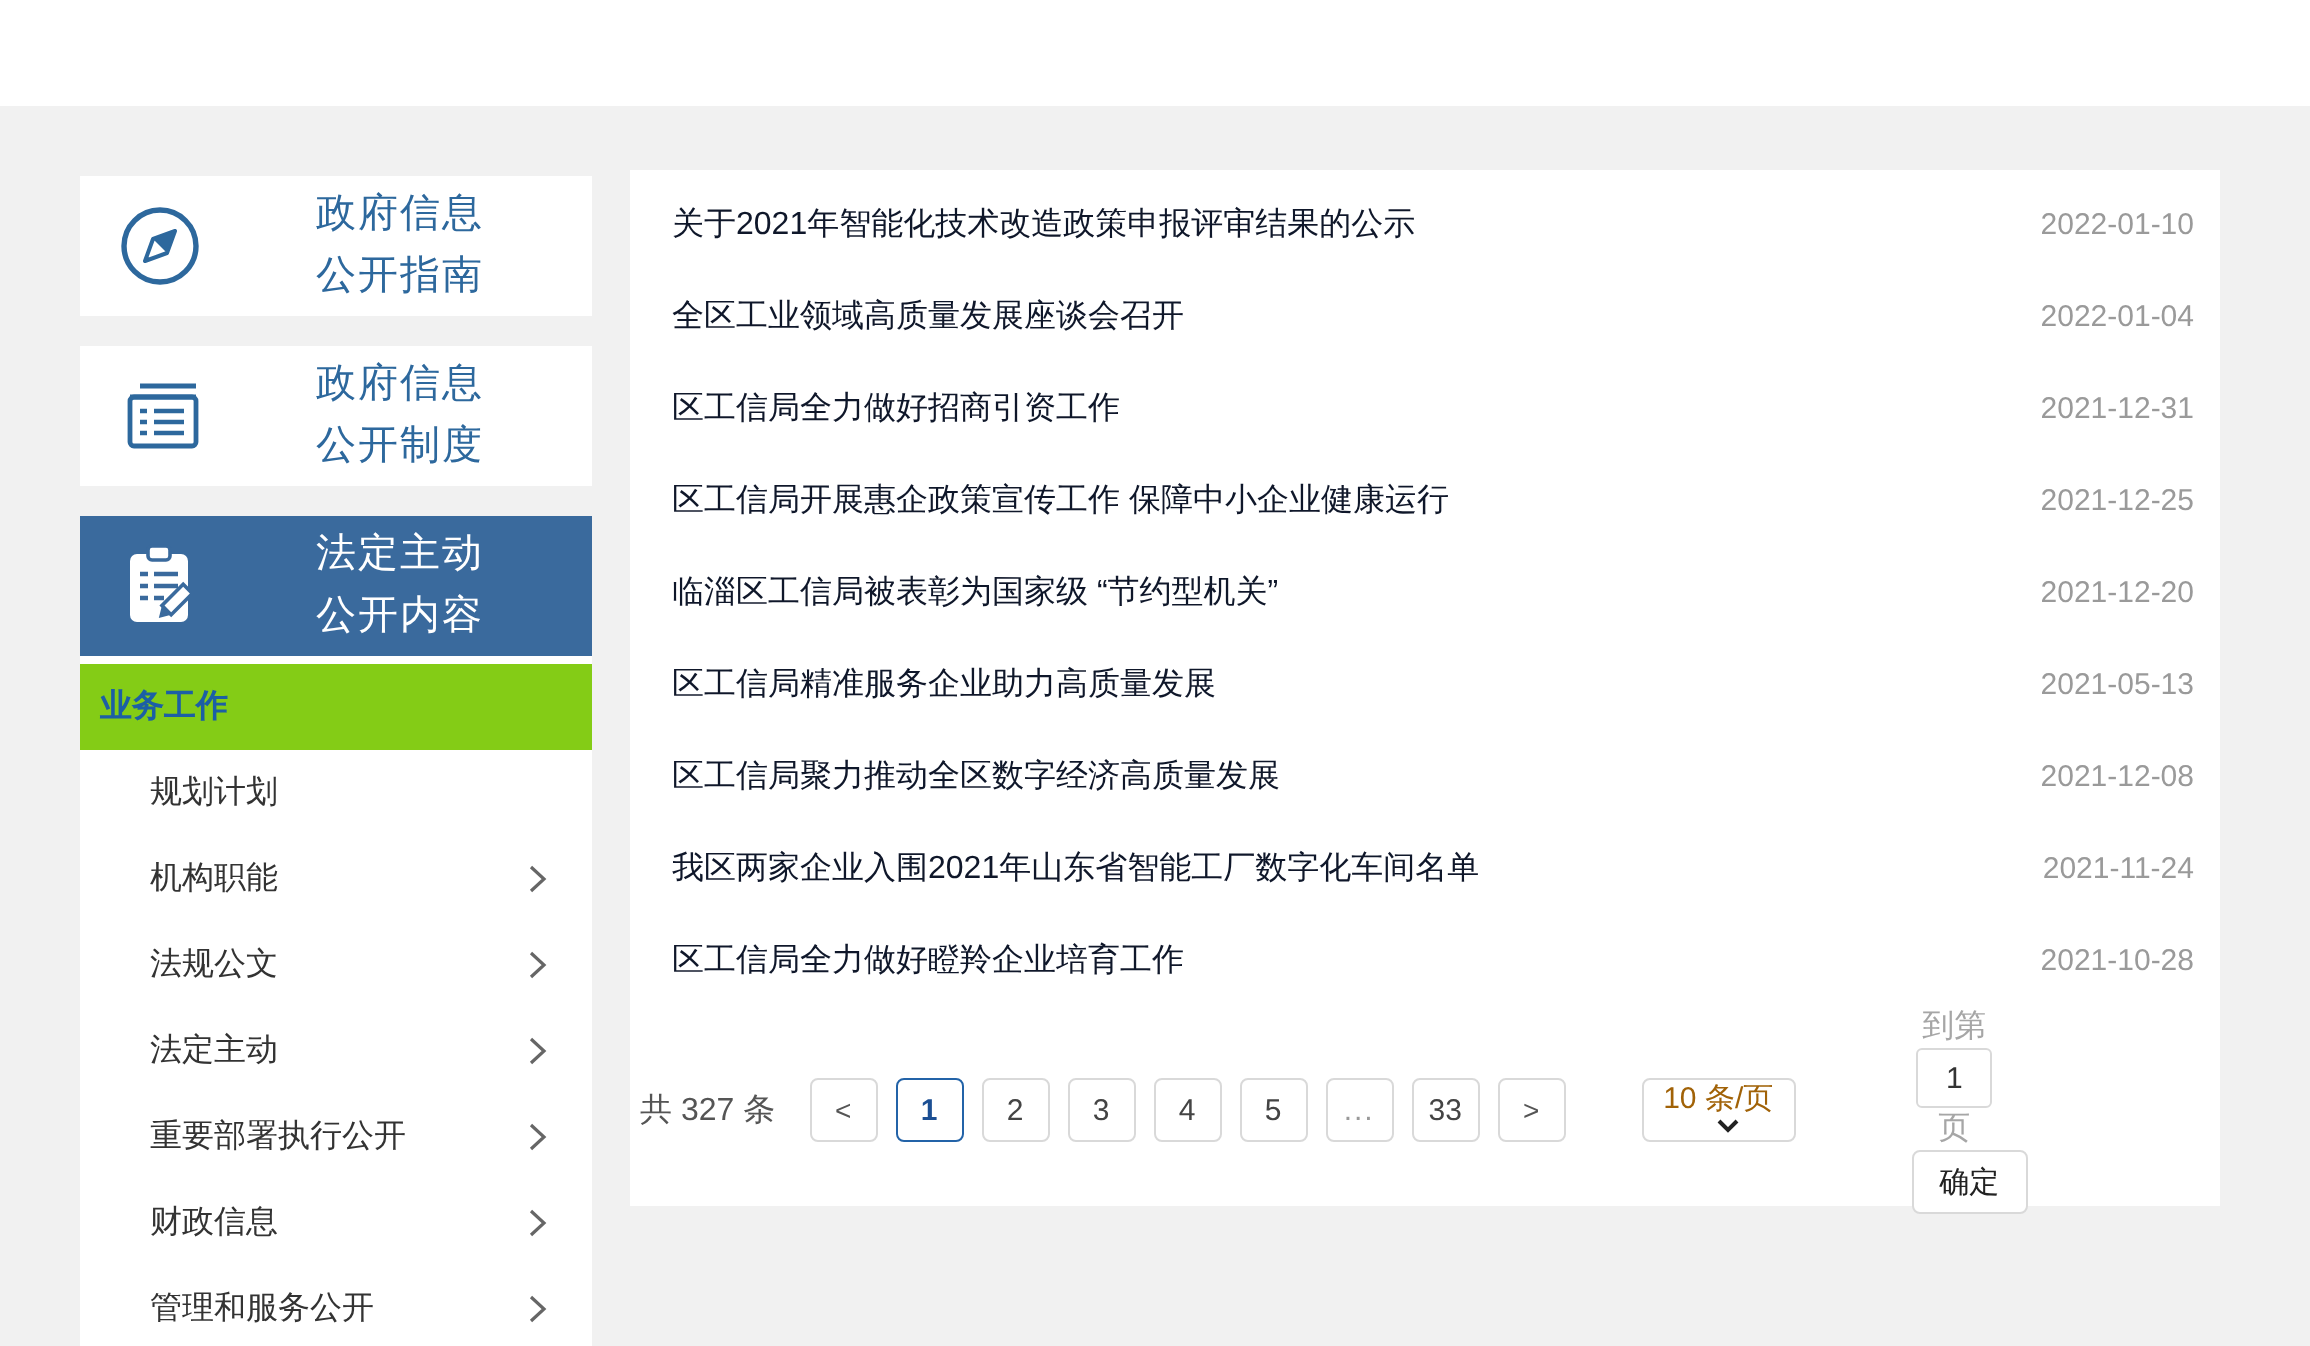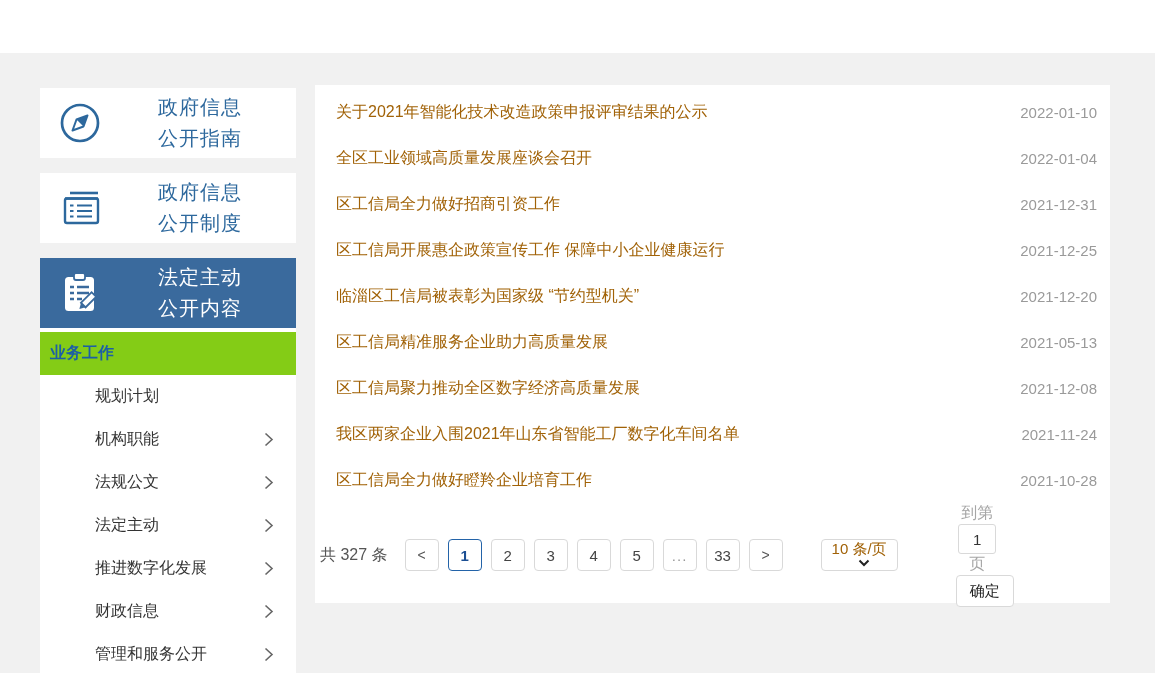--- a/index.html
+++ b/index.html
@@ -12,29 +12,29 @@
   .nav-card{height:70px;background:#ffffff;margin-bottom:15px;display:flex;align-items:center;
             padding-left:16px;box-sizing:border-box;cursor:pointer;gap:37px;}
   .nav-card.active{background:#3a6a9d;margin-bottom:0;}
   .nav-icon{width:48px;height:48px;flex:0 0 48px;display:flex;align-items:center;justify-content:center;}
   .nav-label{margin-left:17px;font-size:20px;line-height:31px;color:#2d689d;letter-spacing:1px;white-space:nowrap;}
   .nav-card.active .nav-label{color:#ffffff;}
   .minus-bar{width:27px;height:4px;background:#ffffff;margin-left:auto;margin-right:20px;border-radius:1px;}
 
   .submenu{background:#ffffff;padding:4px 0 60px 0;}
   .submenu-item{height:43px;display:flex;align-items:center;justify-content:space-between;
-                padding:0 22px 0 35px;font-size:16px;color:#333333;cursor:pointer;box-sizing:border-box;margin-left:20px;}
+                padding:0 22px 0 35px;font-size:16px;color:#333333;cursor:pointer;box-sizing:border-box;}
   .submenu-item.active{background:#84cc16;color:#1c5fa5;font-weight:bold;margin-left:0;padding-left:10px;}
   .sub-chevron{display:flex;align-items:center;}
 
   
   .content-panel{position:absolute;left:315px;top:85px;width:795px;height:518px;background:#ffffff;box-sizing:border-box;}
   .news-list{list-style:none;margin:0;padding:4px 0 0 0;}
   .news-row{height:46px;display:flex;align-items:center;padding:0 13px 0 21px;}
-  .news-title{flex:1;font-size:16px;color:#a16207;white-space:nowrap;overflow:hidden;cursor:pointer;}
+  .news-title{flex:1;font-size:16px;color:#0f172a;white-space:nowrap;overflow:hidden;cursor:pointer;}
   .news-date{font-size:15px;color:#9a9a9a;margin-left:20px;flex:none;}
 
   
   .pagination{display:flex;align-items:center;padding-left:5px;}
   .total-label{font-size:16px;color:#555555;margin-right:17px;white-space:nowrap;}
   .page-btn{min-width:34px;height:32px;box-sizing:border-box;border:1px solid #d9d9d9;border-radius:4px;
             background:#ffffff;display:flex;align-items:center;justify-content:center;
             font-size:15px;color:#444444;margin-right:9px;cursor:pointer;padding:0 6px;}
   .page-btn.arrow{color:#555555;font-size:14px;}
   .page-btn.active{border-color:#2363a8;color:#1c4f93;font-weight:bold;}
@@ -150,21 +150,21 @@
         <div class="submenu-item">
           <span>法定主动</span>
           <span class="sub-chevron">
             <svg width="10" height="15" viewBox="0 0 10 15">
               <polyline points="1.5,1.5 8,7.5 1.5,13.5" fill="none" stroke="#666666" stroke-width="1.6"></polyline>
             </svg>
           </span>
         </div>
 
         <div class="submenu-item">
-          <span>推进数字化发展</span>
+          <span>重要部署执行公开</span>
           <span class="sub-chevron">
             <svg width="10" height="15" viewBox="0 0 10 15">
               <polyline points="1.5,1.5 8,7.5 1.5,13.5" fill="none" stroke="#666666" stroke-width="1.6"></polyline>
             </svg>
           </span>
         </div>
 
         <div class="submenu-item">
           <span>财政信息</span>
           <span class="sub-chevron">

